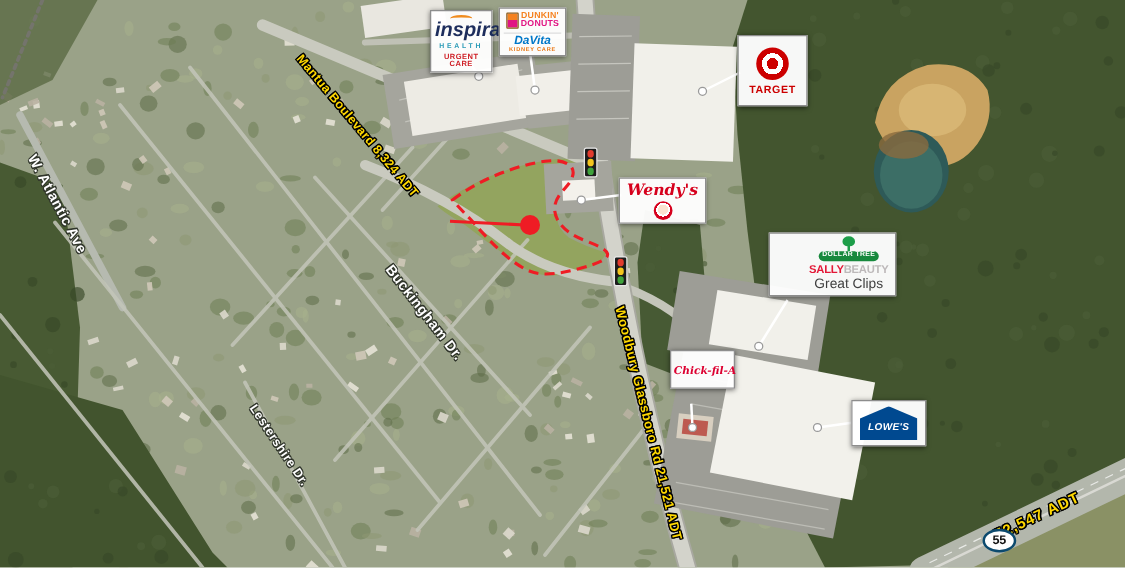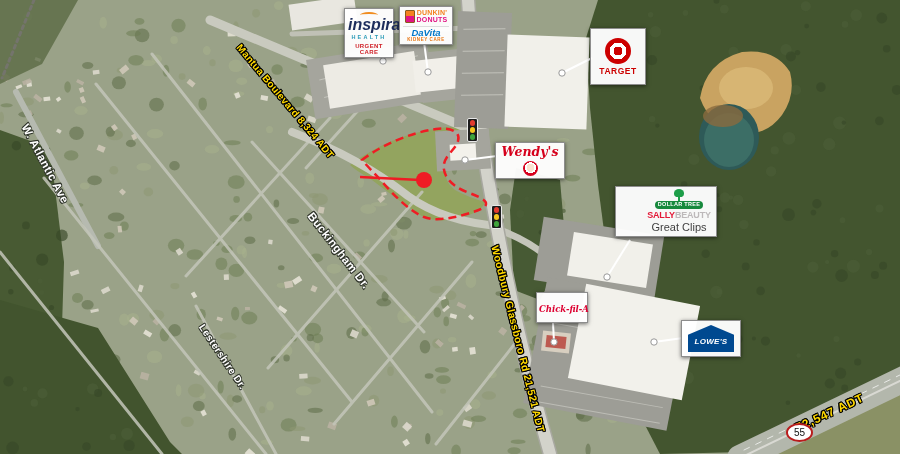--- a/index.html
+++ b/index.html
@@ -59,22 +59,22 @@
   .sale-badge{position:absolute;left:306px;top:162px;background:#ee1c23;color:#fff;font-weight:bold;
     font-size:9.5px;line-height:1.3;padding:3px 6px;text-align:center;white-space:nowrap;
     box-shadow:0 1px 3px rgba(0,0,0,.45);}
 
   .traffic-light{position:absolute;width:11px;height:24px;background:#1c1c1c;border:1px solid #e8e8e8;
     border-radius:2px;display:flex;flex-direction:column;align-items:center;justify-content:space-evenly;box-sizing:border-box;}
   .traffic-light i{width:5.5px;height:5.5px;border-radius:50%;display:block;}
   .tl-r{background:#e23b2e;} .tl-y{background:#f4c51d;} .tl-g{background:#3fa33c;}
 
   .route-shield{position:absolute;left:786px;top:423px;width:27px;height:19px;background:#fff;
-    border:2px solid #b91c1c;border-radius:50%;display:flex;align-items:center;justify-content:center;
-    font-size:10px;font-weight:normal;color:#111;box-sizing:border-box;}
+    border:2px solid #0c4a6e;border-radius:50%;display:flex;align-items:center;justify-content:center;
+    font-size:10px;font-weight:bold;color:#111;box-sizing:border-box;}
 </style>
 </head>
 <body>
 
 <div class="stage">
 
   <svg id="map-svg" width="900" height="454" viewBox="0 0 900 454">
     <rect x="0" y="0" width="900" height="454" fill="#9aa288"></rect>
     <g id="tex-suburb">
         <ellipse cx="174.1" cy="40.0" rx="3.8" ry="3.9" fill="#a8b08d" opacity="0.55"></ellipse>
@@ -693,21 +693,21 @@
 
   <div class="card" style="left:615px;top:186px;width:68px;padding-left:29px;">
     <div class="dt-tree"></div>
     <div class="dt-bar">DOLLAR TREE</div>
     <div class="sally">
       <span class="sally-1">SALLY</span><span class="sally-2">BEAUTY</span>
     </div>
     <div class="gc">Great Clips</div>
   </div>
 
-  <div class="card" style="left:536px;top:292px;width:46px;padding:6px 2px;">
+  <div class="card" style="left:536px;top:280px;width:46px;padding:6px 2px;">
     <span class="cfa-name">Chick-fil-A</span>
   </div>
 
   <div class="card" style="left:681px;top:320px;width:52px;padding:3px;">
     <div class="lowes-shape">
       <span class="lowes-name">LOWE'S</span>
     </div>
   </div>
 
 </div>

